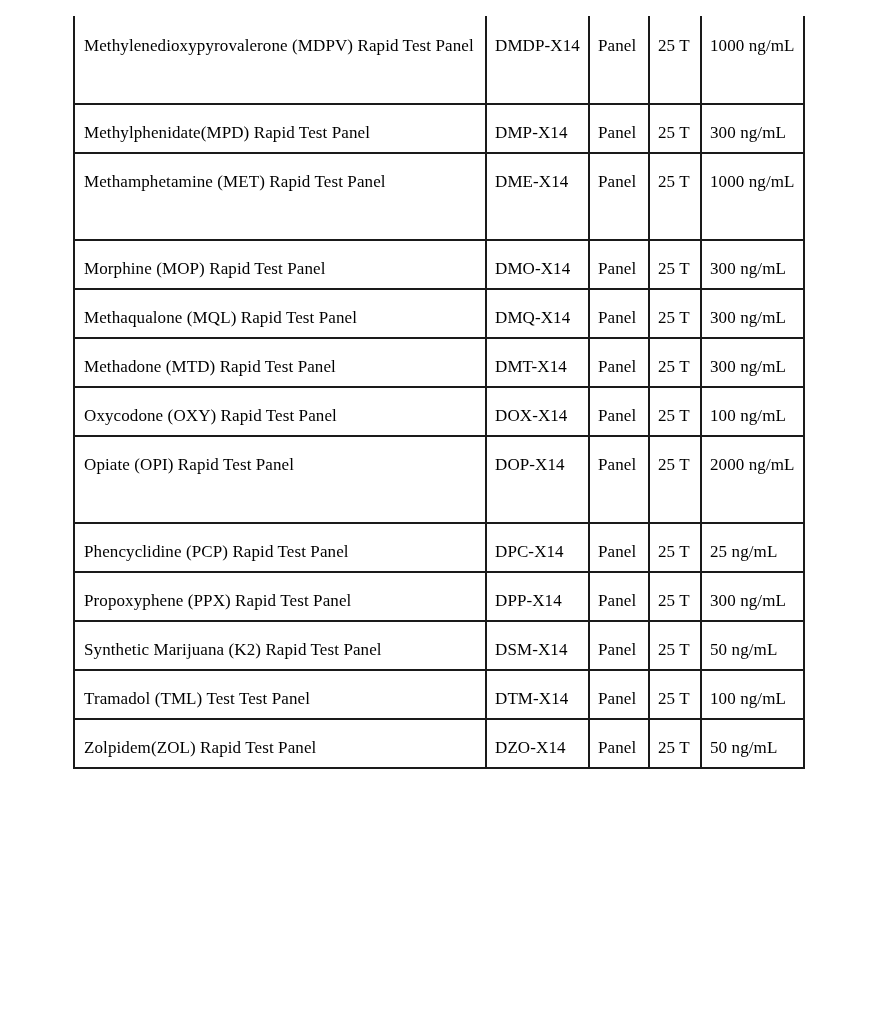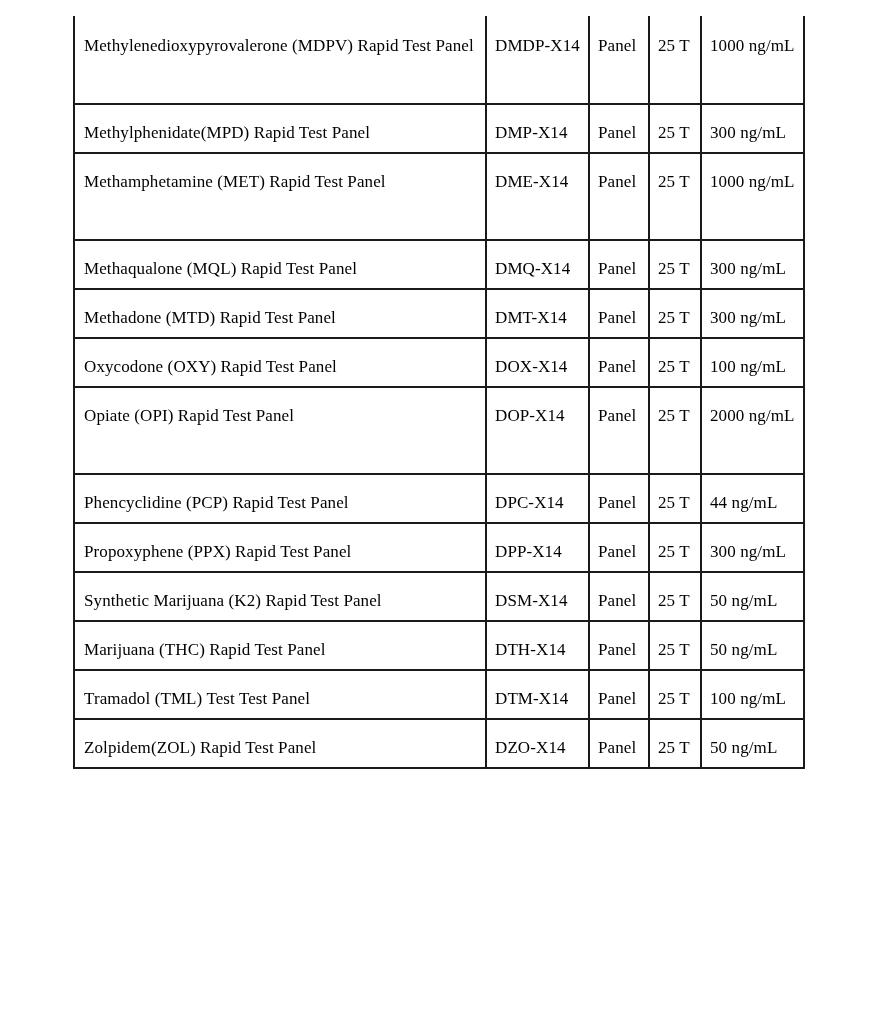--- a/index.html
+++ b/index.html
@@ -93,20 +93,27 @@
           <td class="cell-cutoff">300 ng/mL</td>
         </tr>
         <tr class="tall">
           <td class="cell-name">Methamphetamine (MET) Rapid Test Panel</td>
           <td class="cell-code">DME-X14</td>
           <td class="cell-format">Panel</td>
           <td class="cell-quantity">25 T</td>
           <td class="cell-cutoff">1000 ng/mL</td>
         </tr>
         <tr>
+          <td class="cell-name">Morphine (MOP) Rapid Test Panel</td>
+          <td class="cell-code">DMO-X14</td>
+          <td class="cell-format">Panel</td>
+          <td class="cell-quantity">25 T</td>
+          <td class="cell-cutoff">300 ng/mL</td>
+        </tr>
+        <tr>
           <td class="cell-name">Methaqualone (MQL) Rapid Test Panel</td>
           <td class="cell-code">DMQ-X14</td>
           <td class="cell-format">Panel</td>
           <td class="cell-quantity">25 T</td>
           <td class="cell-cutoff">300 ng/mL</td>
         </tr>
         <tr>
           <td class="cell-name">Methadone (MTD) Rapid Test Panel</td>
           <td class="cell-code">DMT-X14</td>
           <td class="cell-format">Panel</td>
@@ -125,39 +132,32 @@
           <td class="cell-code">DOP-X14</td>
           <td class="cell-format">Panel</td>
           <td class="cell-quantity">25 T</td>
           <td class="cell-cutoff">2000 ng/mL</td>
         </tr>
         <tr>
           <td class="cell-name">Phencyclidine (PCP) Rapid Test Panel</td>
           <td class="cell-code">DPC-X14</td>
           <td class="cell-format">Panel</td>
           <td class="cell-quantity">25 T</td>
-          <td class="cell-cutoff">44 ng/mL</td>
+          <td class="cell-cutoff">25 ng/mL</td>
         </tr>
         <tr>
           <td class="cell-name">Propoxyphene (PPX) Rapid Test Panel</td>
           <td class="cell-code">DPP-X14</td>
           <td class="cell-format">Panel</td>
           <td class="cell-quantity">25 T</td>
           <td class="cell-cutoff">300 ng/mL</td>
         </tr>
         <tr>
           <td class="cell-name">Synthetic Marijuana (K2) Rapid Test Panel</td>
           <td class="cell-code">DSM-X14</td>
-          <td class="cell-format">Panel</td>
-          <td class="cell-quantity">25 T</td>
-          <td class="cell-cutoff">50 ng/mL</td>
-        </tr>
-        <tr>
-          <td class="cell-name">Marijuana (THC) Rapid Test Panel</td>
-          <td class="cell-code">DTH-X14</td>
           <td class="cell-format">Panel</td>
           <td class="cell-quantity">25 T</td>
           <td class="cell-cutoff">50 ng/mL</td>
         </tr>
         <tr>
           <td class="cell-name">Tramadol (TML) Test Test Panel</td>
           <td class="cell-code">DTM-X14</td>
           <td class="cell-format">Panel</td>
           <td class="cell-quantity">25 T</td>
           <td class="cell-cutoff">100 ng/mL</td>

